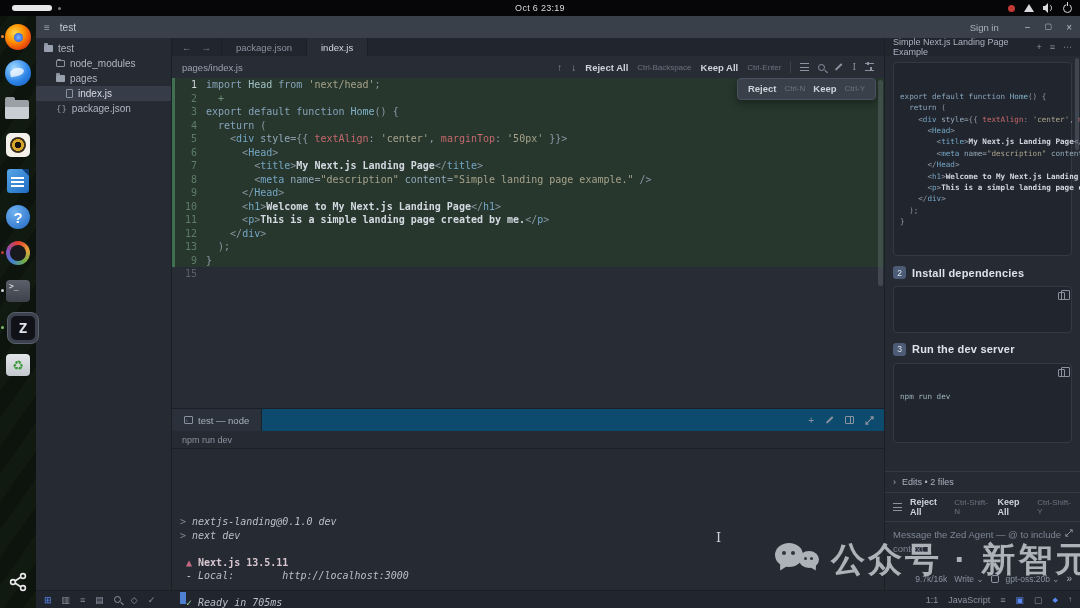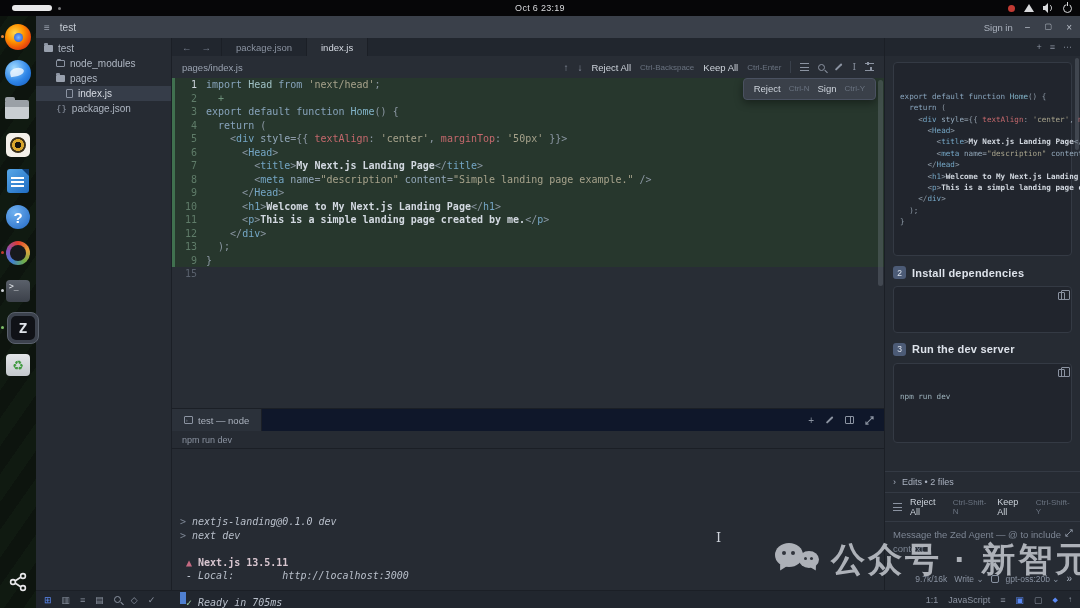--- a/index.html
+++ b/index.html
@@ -42,21 +42,21 @@
   .ico-term { width:24px; height:22px; margin:2px 1px; border-radius:4px; background:linear-gradient(#5a606a,#3c414a); color:#e4e7ec; font-family:"DejaVu Sans Mono",monospace; font-size:8px; padding:2px 0 0 3px; }
   .zed-wrap { position:absolute; left:2px; width:32px; height:32px; border-radius:8px; background:#3c424d; border:1px solid #5a616d; }
   .ico-zed { width:24px; height:24px; margin:3px; border-radius:5px; background:#101217; color:#dfe3e9; font-family:"DejaVu Sans Mono",monospace; font-weight:bold; font-size:14px; display:flex; align-items:center; justify-content:center; }
   .ico-trash { width:24px; height:22px; margin:2px 1px; border-radius:4px; background:linear-gradient(#e3e6e9,#c4c9cd); color:#3f9a3f; font-size:13px; display:flex; align-items:center; justify-content:center; }
   .ico-apps { position:absolute; left:8px; bottom:12px; color:#e8e8ea; }
 
   
   .win { position:absolute; left:36px; top:16px; width:1044px; height:592px; background:#262b33; display:flex; flex-direction:column; z-index:10; }
   .titlebar { height:22px; background:#3a404a; display:flex; align-items:center; padding:0 8px; color:#c6ccd5; font-size:10px; flex:0 0 auto; }
   .tb-menu { color:#9aa2ae; font-size:10px; margin-right:10px; }
-  .tb-right { margin-left:auto; display:flex; align-items:center; gap:12px; color:#aab1bd; font-size:9.5px; }
+  .tb-right { margin-left:auto; display:flex; align-items:center; gap:26px; color:#aab1bd; font-size:9.5px; }
   .winctl { display:flex; gap:14px; font-size:10px; color:#b7bdc7; }
 
   .body-row { flex:1; display:flex; min-height:0; }
 
   
   .project { width:136px; background:#262b33; border-right:1px solid #1b1f26; font-size:10px; color:#aeb6c2; padding-top:3px; flex:0 0 auto; }
   .prow { height:15px; display:flex; align-items:center; gap:5px; padding-left:8px; }
   .prow.d1 { padding-left:20px; } .prow.d2 { padding-left:30px; }
   .prow.active { background:#363d49; color:#d6dbe3; }
   .fi-folder { width:9px; height:7px; border-radius:1px; background:#8b93a1; position:relative; flex:0 0 auto; }
@@ -67,21 +67,21 @@
 
   
   .edcol { flex:1; display:flex; flex-direction:column; min-width:0; background:#282d35; }
   .tabbar { height:18px; background:#21262e; display:flex; align-items:stretch; font-size:9.5px; color:#8b93a1; flex:0 0 auto; }
   .navbtns { display:flex; align-items:center; gap:10px; padding:0 10px; border-right:1px solid #1b1f26; color:#707886; }
   .tab { display:flex; align-items:center; padding:0 14px; border-right:1px solid #1b1f26; }
   .tab.active { background:#282d35; color:#d6dbe3; }
   .crumbbar { height:22px; display:flex; align-items:center; padding:0 10px; font-size:9.5px; color:#9aa3b1; flex:0 0 auto; }
   .revtools { margin-left:auto; display:flex; align-items:center; gap:9px; }
   .rt-arrow { color:#8b93a1; font-size:10px; }
-  .rt-label { color:#cdd3db; font-size:9.5px; font-weight:normal; }
+  .rt-label { color:#cdd3db; font-size:9.5px; font-weight:bold; }
   .rt-hint { color:#6a7380; font-size:8px; }
   .vdiv { width:1px; height:12px; background:#3a414c; }
   .mini-ic { color:#8b93a1; display:inline-flex; align-items:center; }
   .i-search { width:7px; height:7px; border:1.3px solid currentColor; border-radius:50%; position:relative; }
   .i-search::after { content:""; position:absolute; left:5px; top:6px; width:4px; height:1.3px; background:currentColor; transform:rotate(45deg); }
   .i-bars { width:9px; height:8px; border-top:1.3px solid currentColor; border-bottom:1.3px solid currentColor; position:relative; }
   .i-bars::after { content:""; position:absolute; left:0; top:2.6px; width:9px; height:1.3px; background:currentColor; }
   .i-pen { width:9px; height:1.6px; background:currentColor; transform:rotate(-45deg); border-radius:1px; }
   .i-tune { width:9px; height:8px; position:relative; border-top:1.3px solid currentColor; border-bottom:1.3px solid currentColor; }
   .i-tune::after { content:""; position:absolute; left:2px; top:-2.2px; width:1.8px; height:3px; background:currentColor; box-shadow:3px 5px 0 currentColor; }
@@ -101,21 +101,21 @@
   .cl { height:13.5px; }
   .c-kw { color:#87a3bb; } .c-id { color:#9fc0c4; } .c-fn { color:#82b4c9; }
   .c-st { color:#a6a28b; } .c-pr { color:#c4686c; } .c-tg { color:#74a6c5; }
   .c-at { color:#93a8ba; } .c-tx { color:#d2d8e0; font-weight:bold; } .c-pu { color:#8b97a3; }
   .c-ad { color:#6f927c; }
   .popover { position:absolute; top:0; right:8px; background:#3a4049; border:1px solid #4a5160; border-radius:4px; box-shadow:0 3px 8px rgba(0,0,0,.4); display:flex; align-items:center; gap:8px; padding:3px 10px; font-family:"Liberation Sans",sans-serif; }
   .edscroll { position:absolute; right:1px; top:2px; width:5px; height:206px; background:rgba(160,170,182,.22); border-radius:3px; }
 
   
   .terminal { height:182px; border-top:1px solid #1b1f26; display:flex; flex-direction:column; background:#262b33; flex:0 0 auto; }
-  .termtabs { height:22px; background:#0f172a; display:flex; align-items:stretch; font-size:9.5px; color:#aab1bd; flex:0 0 auto; }
+  .termtabs { height:22px; background:#0c4a6e; display:flex; align-items:stretch; font-size:9.5px; color:#aab1bd; flex:0 0 auto; }
   .termtab { display:flex; align-items:center; gap:5px; padding:0 12px; background:#2b313a; border-right:1px solid #1b1f26; }
   .termtab-ic { width:9px; height:8px; border:1px solid #8b93a1; border-radius:1px; font-size:5px; color:#8b93a1; line-height:6px; padding-left:1px; }
   .termicons { margin-left:auto; display:flex; align-items:center; gap:11px; padding-right:10px; color:#8b93a1; font-size:10px; }
   .taskrow { height:18px; display:flex; align-items:center; padding:0 10px; font-size:9px; color:#8b93a1; background:#262b33; border-bottom:1px solid #1b1f26; flex:0 0 auto; }
   .termout { flex:1; font-family:"DejaVu Sans Mono",monospace; font-size:10px; line-height:13.8px; padding:25px 0 0 8px; color:#b8bfca; white-space:pre; position:relative; }
   .c-tp { color:#7d8694; } .c-tt { color:#b8bfca;font-style:italic; }
   .c-tk { color:#c56a82; } .c-tb { color:#d8c6d0; font-weight:bold; }
   .c-ok { color:#9cc79c; }
   .cursorblock { position:absolute; left:8px; bottom:6px; width:6px; height:12px; background:#4f7fd0; }
 
@@ -326,21 +326,21 @@
               </div>
             <div class="codelines"><div class="cl"><span class="c-kw">import </span><span class="c-id">Head </span><span class="c-kw">from </span><span class="c-st">'next/head'</span><span class="c-pu">;</span></div><div class="cl"><span class="c-ad">  +</span></div><div class="cl"><span class="c-kw">export default function </span><span class="c-fn">Home</span><span class="c-pu">() {</span></div><div class="cl"><span class="c-pu">  </span><span class="c-kw">return</span><span class="c-pu"> (</span></div><div class="cl"><span class="c-pu">    &lt;</span><span class="c-tg">div</span><span class="c-pu"> </span><span class="c-at">style</span><span class="c-pu">={{ </span><span class="c-pr">textAlign</span><span class="c-pu">: </span><span class="c-st">'center'</span><span class="c-pu">, </span><span class="c-pr">marginTop</span><span class="c-pu">: </span><span class="c-st">'50px'</span><span class="c-pu"> }}&gt;</span></div><div class="cl"><span class="c-pu">      &lt;</span><span class="c-tg">Head</span><span class="c-pu">&gt;</span></div><div class="cl"><span class="c-pu">        &lt;</span><span class="c-tg">title</span><span class="c-pu">&gt;</span><span class="c-tx">My Next.js Landing Page</span><span class="c-pu">&lt;/</span><span class="c-tg">title</span><span class="c-pu">&gt;</span></div><div class="cl"><span class="c-pu">        &lt;</span><span class="c-tg">meta</span><span class="c-pu"> </span><span class="c-at">name</span><span class="c-pu">=</span><span class="c-st">"description"</span><span class="c-pu"> </span><span class="c-at">content</span><span class="c-pu">=</span><span class="c-st">"Simple landing page example."</span><span class="c-pu"> /&gt;</span></div><div class="cl"><span class="c-pu">      &lt;/</span><span class="c-tg">Head</span><span class="c-pu">&gt;</span></div><div class="cl"><span class="c-pu">      &lt;</span><span class="c-tg">h1</span><span class="c-pu">&gt;</span><span class="c-tx">Welcome to My Next.js Landing Page</span><span class="c-pu">&lt;/</span><span class="c-tg">h1</span><span class="c-pu">&gt;</span></div><div class="cl"><span class="c-pu">      &lt;</span><span class="c-tg">p</span><span class="c-pu">&gt;</span><span class="c-tx">This is a simple landing page created by me.</span><span class="c-pu">&lt;/</span><span class="c-tg">p</span><span class="c-pu">&gt;</span></div><div class="cl"><span class="c-pu">    &lt;/</span><span class="c-tg">div</span><span class="c-pu">&gt;</span></div><div class="cl"><span class="c-pu">  );</span></div><div class="cl"><span class="c-pu">}</span></div></div>
           </div>
           <div class="tailrow">
               <span class="tailnum">15</span>
             </div>
 
           <div class="popover">
             <span class="rt-label">Reject</span>
             <span class="rt-hint">Ctrl-N</span>
-            <span class="rt-label">Sign</span>
+            <span class="rt-label">Keep</span>
             <span class="rt-hint">Ctrl-Y</span>
           </div>
           <div class="edscroll"></div>
         </div>
 
         <div class="terminal">
           <div class="termtabs">
             <div class="termtab">
               <span class="termtab-ic">›</span>
               <span>test — node</span>
@@ -364,20 +364,21 @@
               <span>npm run dev</span>
             </div>
           <div class="termout">
             <div class="cursorblock"></div>
           <div class="cl"><span class="c-tp">&gt; </span><span class="c-tt">nextjs-landing@0.1.0 dev</span></div><div class="cl"><span class="c-tp">&gt; </span><span class="c-tt">next dev</span></div><div class="cl">&nbsp;</div><div class="cl"><span class="c-tk"> ▲ </span><span class="c-tb">Next.js 13.5.11</span></div><div class="cl"><span class="c-tt"> - Local:        http://localhost:3000</span></div><div class="cl">&nbsp;</div><div class="cl"><span class="c-ok"> ✓ </span><span class="c-tt">Ready in 705ms</span></div></div>
         </div>
       </div>
 
       <div class="assist">
         <div class="as-head">
+          <span>Simple Next.js Landing Page Example</span>
           <div class="as-head-icons">
             <span>+</span>
             <span>≡</span>
             <span>⋯</span>
           </div>
         </div>
 
         <div class="as-body">
           <div class="as-code">
             <div><div class="cl"><span class="c-kw">export default function </span><span class="c-fn">Home</span><span class="c-pu">() {</span></div><div class="cl"><span class="c-pu">  </span><span class="c-kw">return</span><span class="c-pu"> (</span></div><div class="cl"><span class="c-pu">    &lt;</span><span class="c-tg">div</span><span class="c-pu"> </span><span class="c-at">style</span><span class="c-pu">={{ </span><span class="c-pr">textAlign</span><span class="c-pu">: </span><span class="c-st">'center'</span><span class="c-pu">, </span><span class="c-pr">mar</span></div><div class="cl"><span class="c-pu">      &lt;</span><span class="c-tg">Head</span><span class="c-pu">&gt;</span></div><div class="cl"><span class="c-pu">        &lt;</span><span class="c-tg">title</span><span class="c-pu">&gt;</span><span class="c-tx">My Next.js Landing Page</span><span class="c-pu">&lt;/</span></div><div class="cl"><span class="c-pu">        &lt;</span><span class="c-tg">meta</span><span class="c-pu"> </span><span class="c-at">name</span><span class="c-pu">=</span><span class="c-st">"description"</span><span class="c-pu"> </span><span class="c-at">content</span></div><div class="cl"><span class="c-pu">      &lt;/</span><span class="c-tg">Head</span><span class="c-pu">&gt;</span></div><div class="cl"><span class="c-pu">      &lt;</span><span class="c-tg">h1</span><span class="c-pu">&gt;</span><span class="c-tx">Welcome to My Next.js Landing Pa</span></div><div class="cl"><span class="c-pu">      &lt;</span><span class="c-tg">p</span><span class="c-pu">&gt;</span><span class="c-tx">This is a simple landing page cre</span></div><div class="cl"><span class="c-pu">    &lt;/</span><span class="c-tg">div</span><span class="c-pu">&gt;</span></div><div class="cl"><span class="c-pu">  );</span></div><div class="cl"><span class="c-pu">}</span></div></div>

